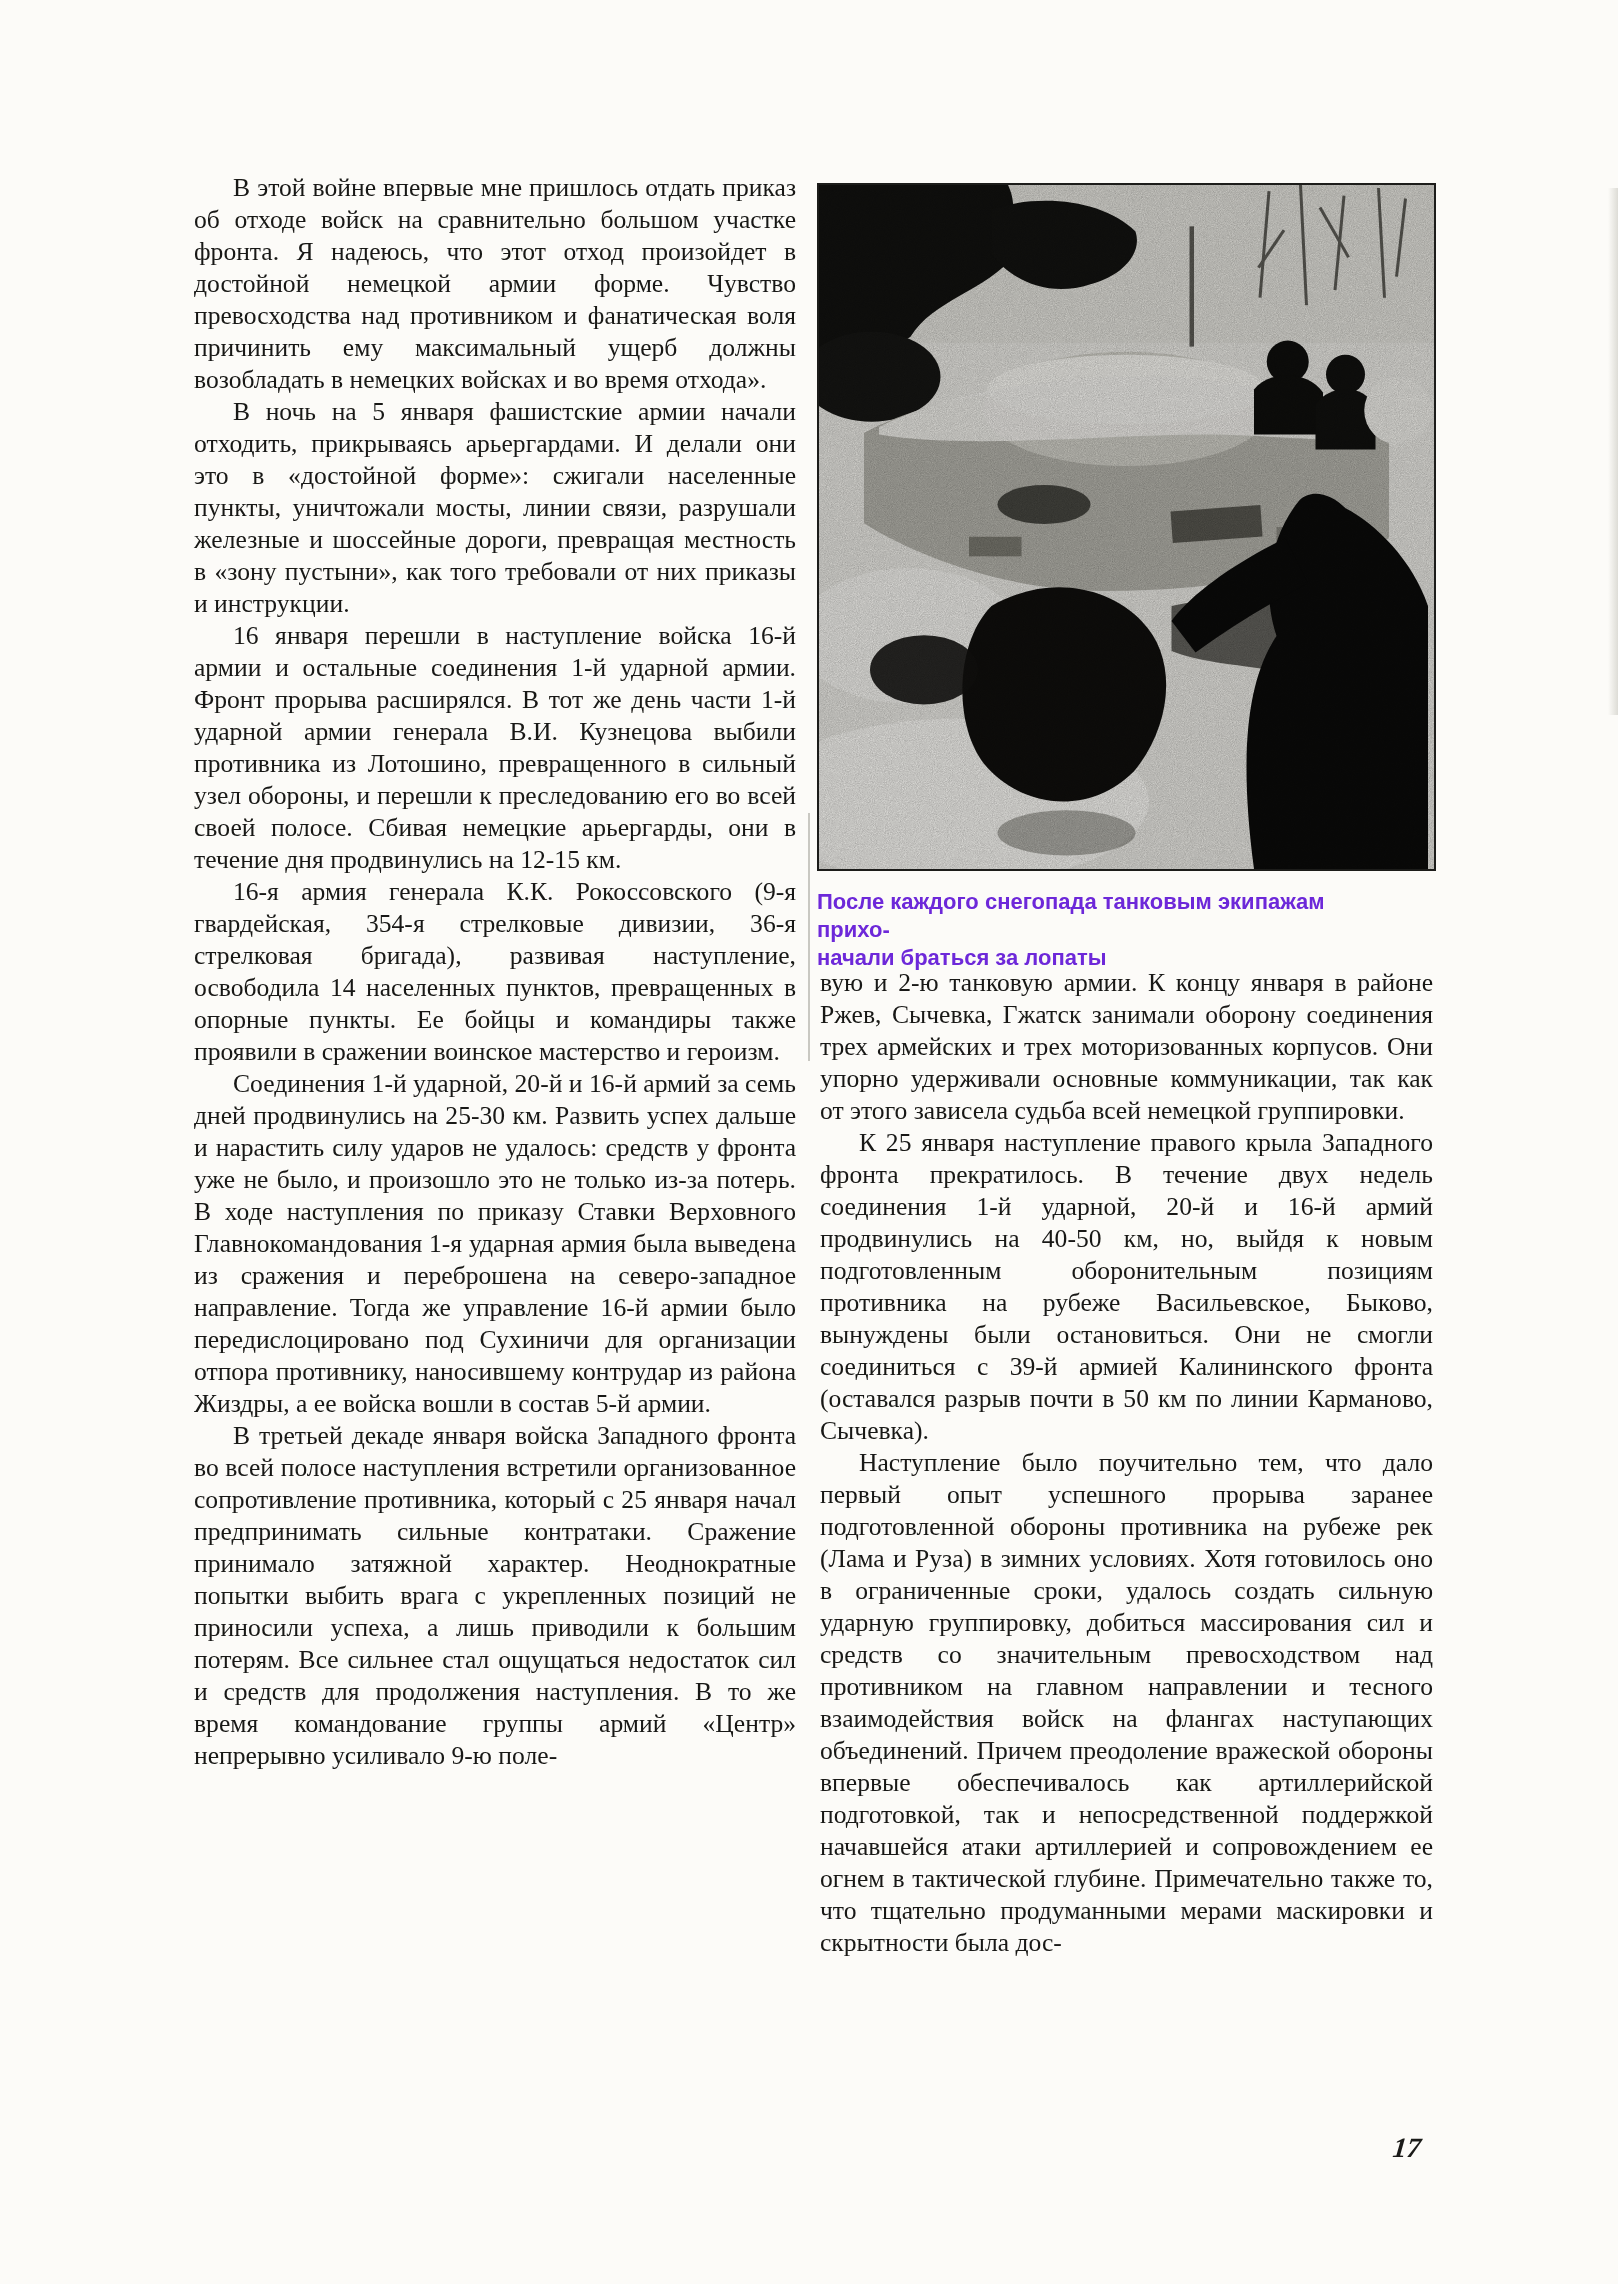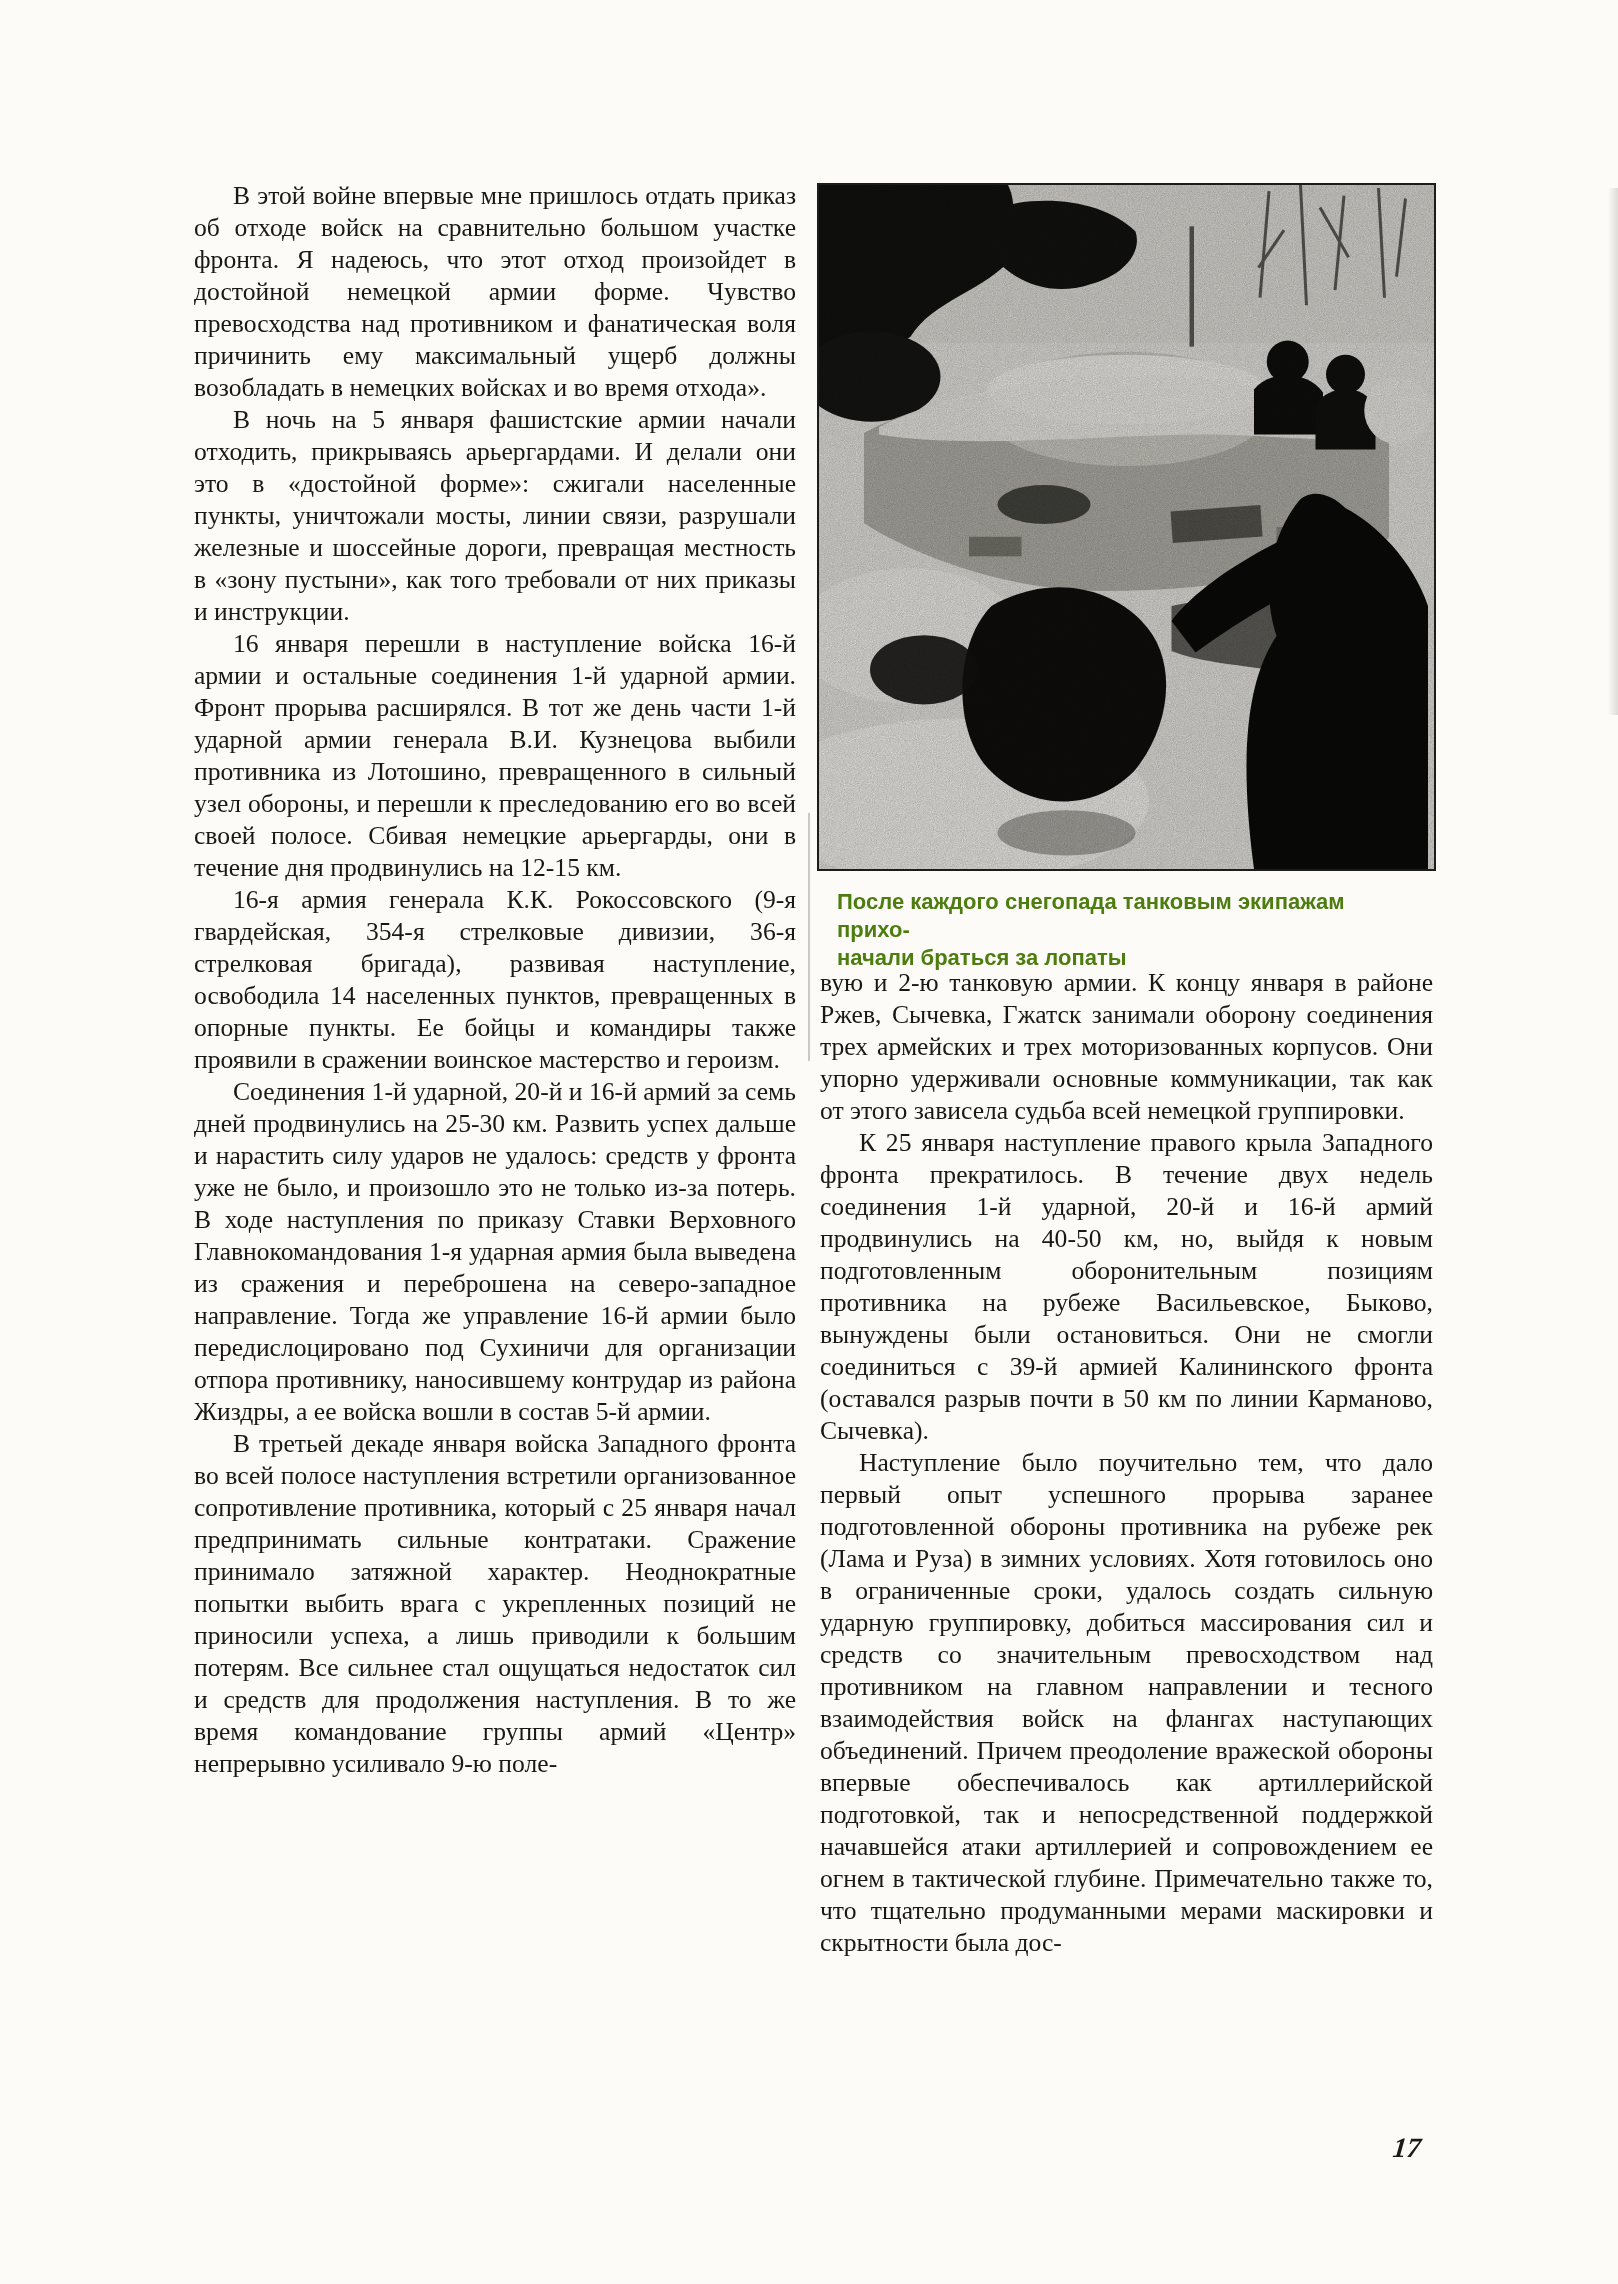--- a/index.html
+++ b/index.html
@@ -14,21 +14,21 @@
     background:#fcfbf8;
     overflow:hidden;
   }
   .col{
     position:absolute;
     color:#181816;
     font-size:25.6px;
     line-height:32px;
     text-align:justify;
   }
-  .col-left{left:194px;top:180px;width:602px;}
+  .col-left{left:194px;top:172px;width:602px;}
   .col-right{left:820px;top:967px;width:613px;}
   .para{margin:0;}
   .para.indent{text-indent:39px;}
   .photo-block{
     position:absolute;
     left:817px;top:183px;
     width:619px;margin:0;
   }
   .photo{
     width:615px;height:684px;
@@ -36,23 +36,22 @@
     background:#e7e6e1;
   }
   .photo svg{display:block;width:100%;height:100%;}
   .caption{
     display:block;
     margin-top:16.6px;
     font-family:"Liberation Sans", sans-serif;
     font-weight:bold;
     font-size:22px;
     line-height:28px;
-    color:#4d7c0f;
+    color:#6d28d9;
     width:572px;
-    margin-left:20px;
   }
   .caption span{display:block;}
   .page-number{
     position:absolute;
     top:2132px;right:197px;
     font-size:28px;
     font-weight:bold;
     font-style:italic;
     color:#1a1a18;
     transform:skewX(-6deg);

